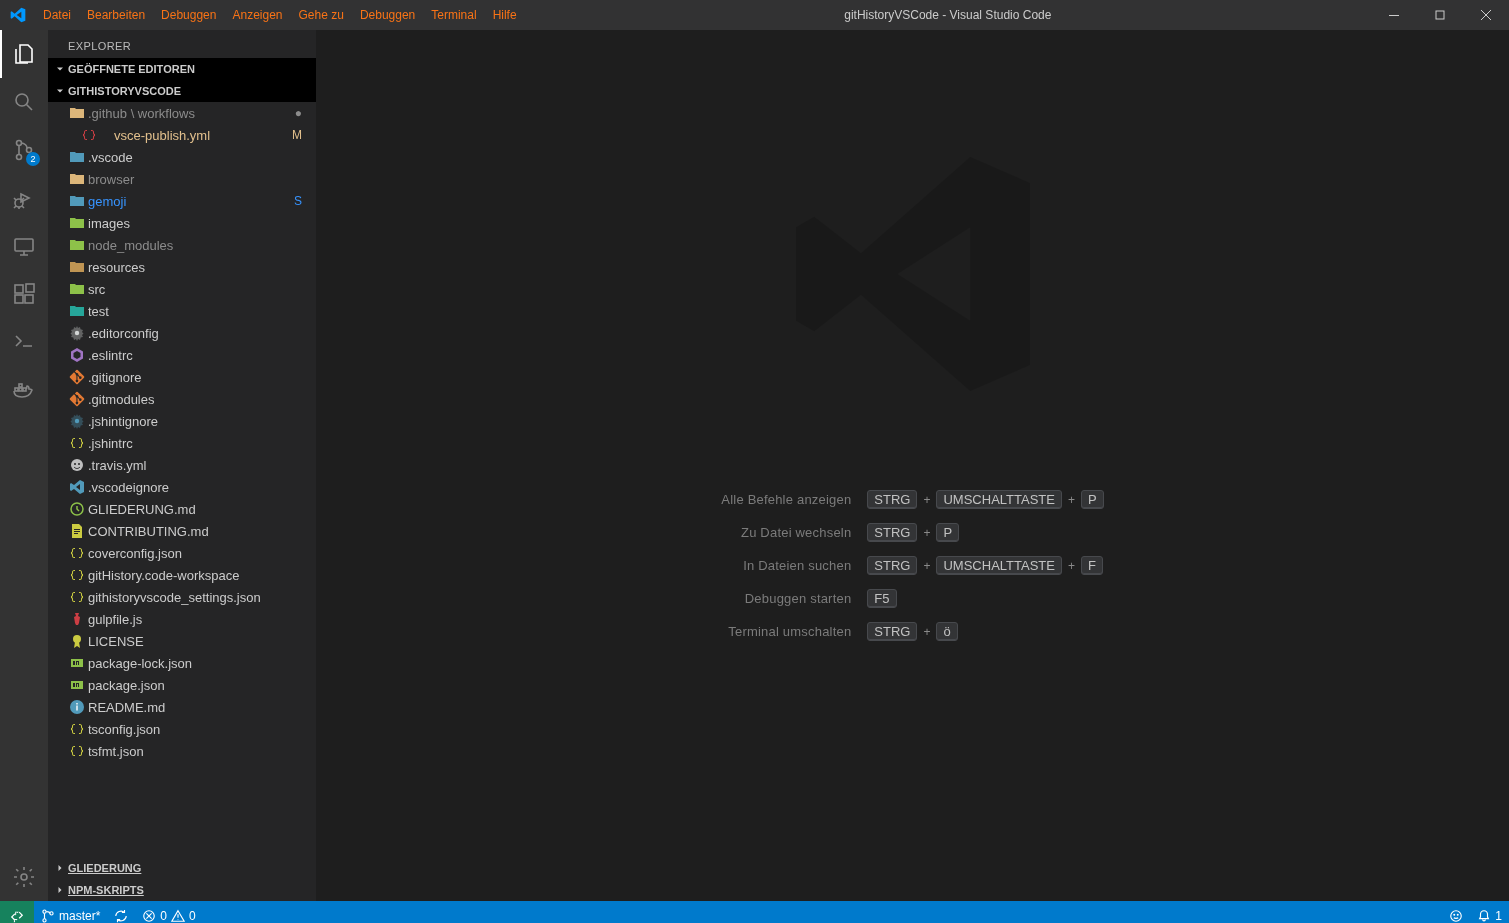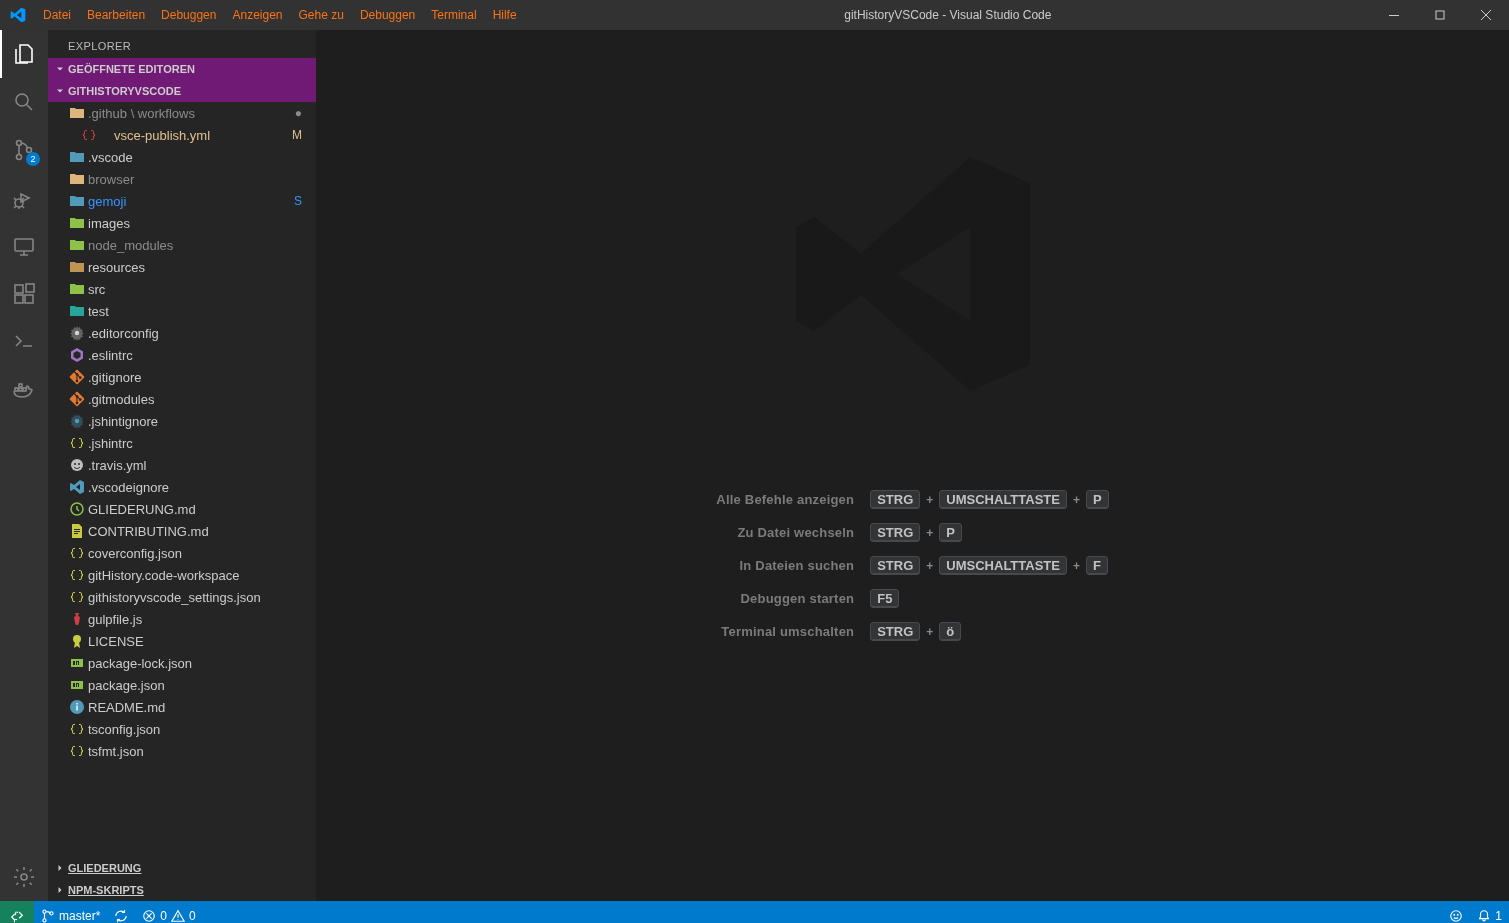--- a/index.html
+++ b/index.html
@@ -21,36 +21,36 @@
 .activity-bar { width: 48px; background: #333333; display: flex; flex-direction: column; align-items: center; }
 .activity-item { width: 48px; height: 48px; display: flex; align-items: center; justify-content: center; cursor: pointer; position: relative; color: #858585; }
 .activity-item.active { color: #ffffff; }
 .activity-item.active::before { content: ""; position: absolute; left: 0; top: 0; bottom: 0; width: 2px; background: #ffffff; }
 .activity-item .badge { position: absolute; bottom: 8px; right: 8px; background: #007acc; color: #fff; border-radius: 10px; font-size: 9px; min-width: 14px; height: 14px; display: flex; align-items:center; justify-content:center; padding: 0 3px; }
 .activity-bottom { margin-top: auto; }
 
 
 .sidebar { width: 268px; background: #252526; display: flex; flex-direction: column; font-size: 13px; }
 .sidebar-title { padding: 10px 20px 6px 20px; font-size: 11px; color: #bbbbbb; letter-spacing: 0.4px; }
-.section-header { height: 22px; display: flex; align-items: center; padding-left: 4px; background: #701a75; color: #cccccc; font-size: 11px; font-weight: 700; cursor: pointer; }
+.section-header { height: 22px; display: flex; align-items: center; padding-left: 4px; background: #000000; color: #cccccc; font-size: 11px; font-weight: 700; cursor: pointer; }
 .section-header.dark { background: #252526; }
 .section-header .chev { width: 16px; display:flex; align-items:center; justify-content:center; }
 .tree { flex: 0 0 auto; overflow-y: auto; }
 .tree-item { height: 22px; display: flex; align-items: center; padding-left: 18px; cursor: pointer; color: #cccccc; }
 .tree-item.indent { padding-left: 30px; gap: 14px; }
 .tree-item .icon { width: 22px; display:flex; align-items:center; justify-content:center; flex-shrink:0; }
 .tree-item .label { flex: 1; white-space: nowrap; overflow: hidden; text-overflow: ellipsis; }
 .tree-item .decor { margin-right: 14px; font-size: 12px; }
 .tree-item.dim .label { color: #8c8c8c; }
 .tree-item.sub .label { color: #3794ff; }
 .tree-item.mod .label { color: #e2c08d; }
 .section-stack { margin-top: auto; text-decoration: underline; }
 
 
-.editor { flex: 1; background: #1e1e1e; position: relative; display:flex; flex-direction:column; align-items:center; justify-content:center;font-weight:bold; }
+.editor { flex: 1; background: #1e1e1e; position: relative; display:flex; flex-direction:column; align-items:center; justify-content:center; }
 .watermark { position: absolute; top: 28%; left: 50%; transform: translate(-50%,-50%); opacity: 0.55; }
 .shortcuts { display: grid; grid-template-columns: auto auto; gap: 14px 14px; align-items: center; font-size: 13px; color: #7b7b7b; margin-top: 200px; }
 .sc-label { text-align: right; padding-right: 2px; letter-spacing: .2px; }
 .sc-keys { display: flex; align-items: center; gap: 6px; }
 .key { background: #333436; border: 1px solid #47494d; border-radius: 3px; padding: 1px 6px; font-size: 13px; color: #c2c2c2; box-shadow: inset 0 -1px 0 #47494d; }
 .plus { color: #8a8a8a; font-size: 12px; }
 
 
 .status-bar { height: 22px; background: #007acc; display: flex; align-items: center; font-size: 12px; color: #ffffff; }
 .status-item { height: 22px; display: flex; align-items: flex-end; padding: 0 7px; cursor: pointer; gap: 4px; }

